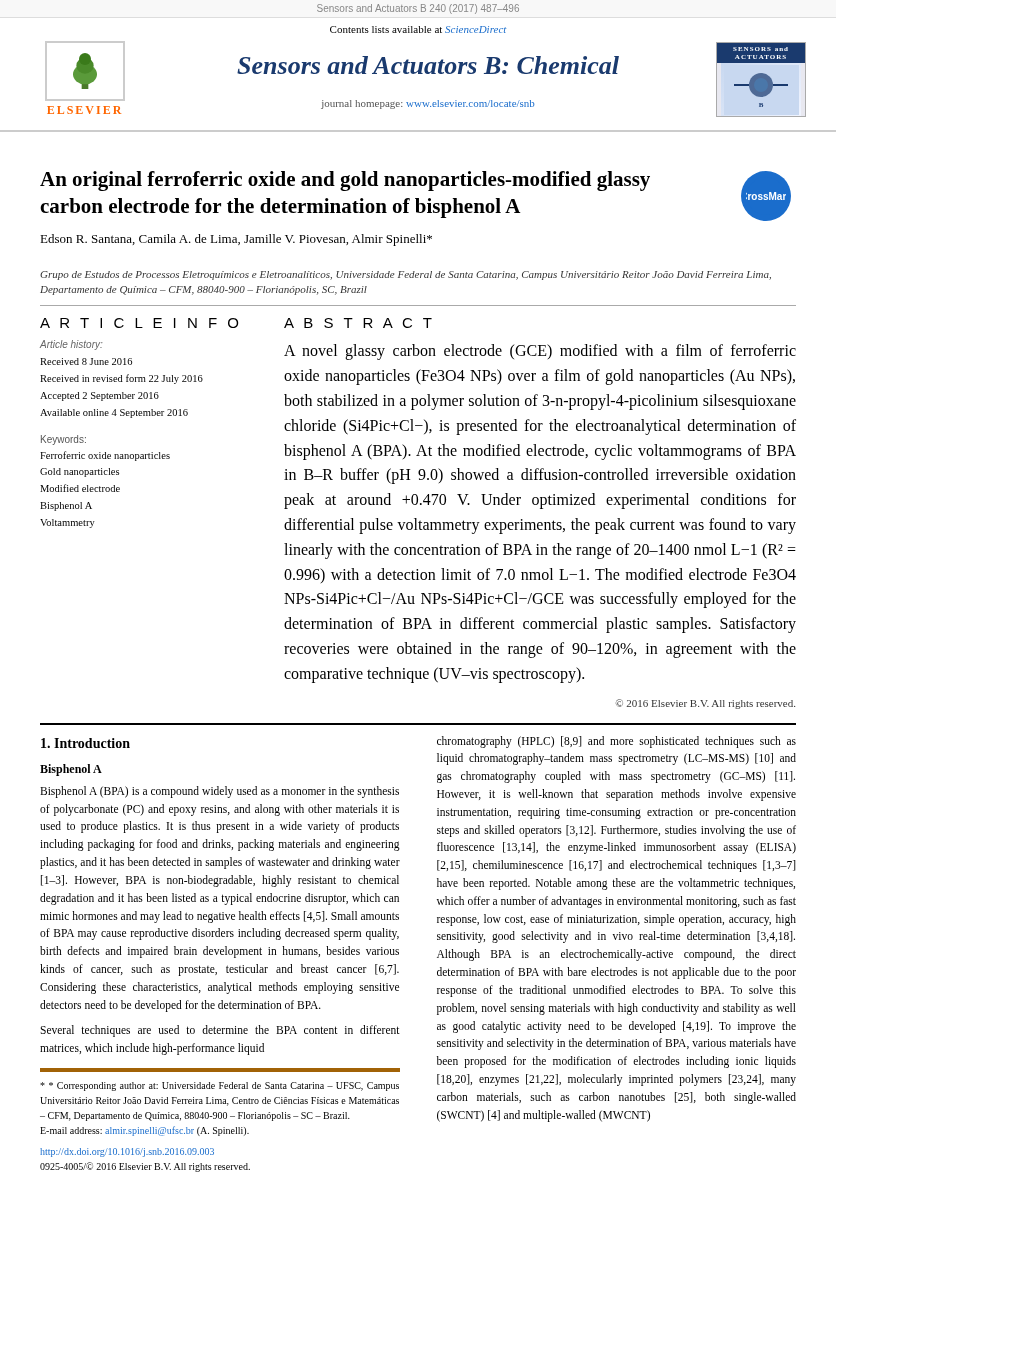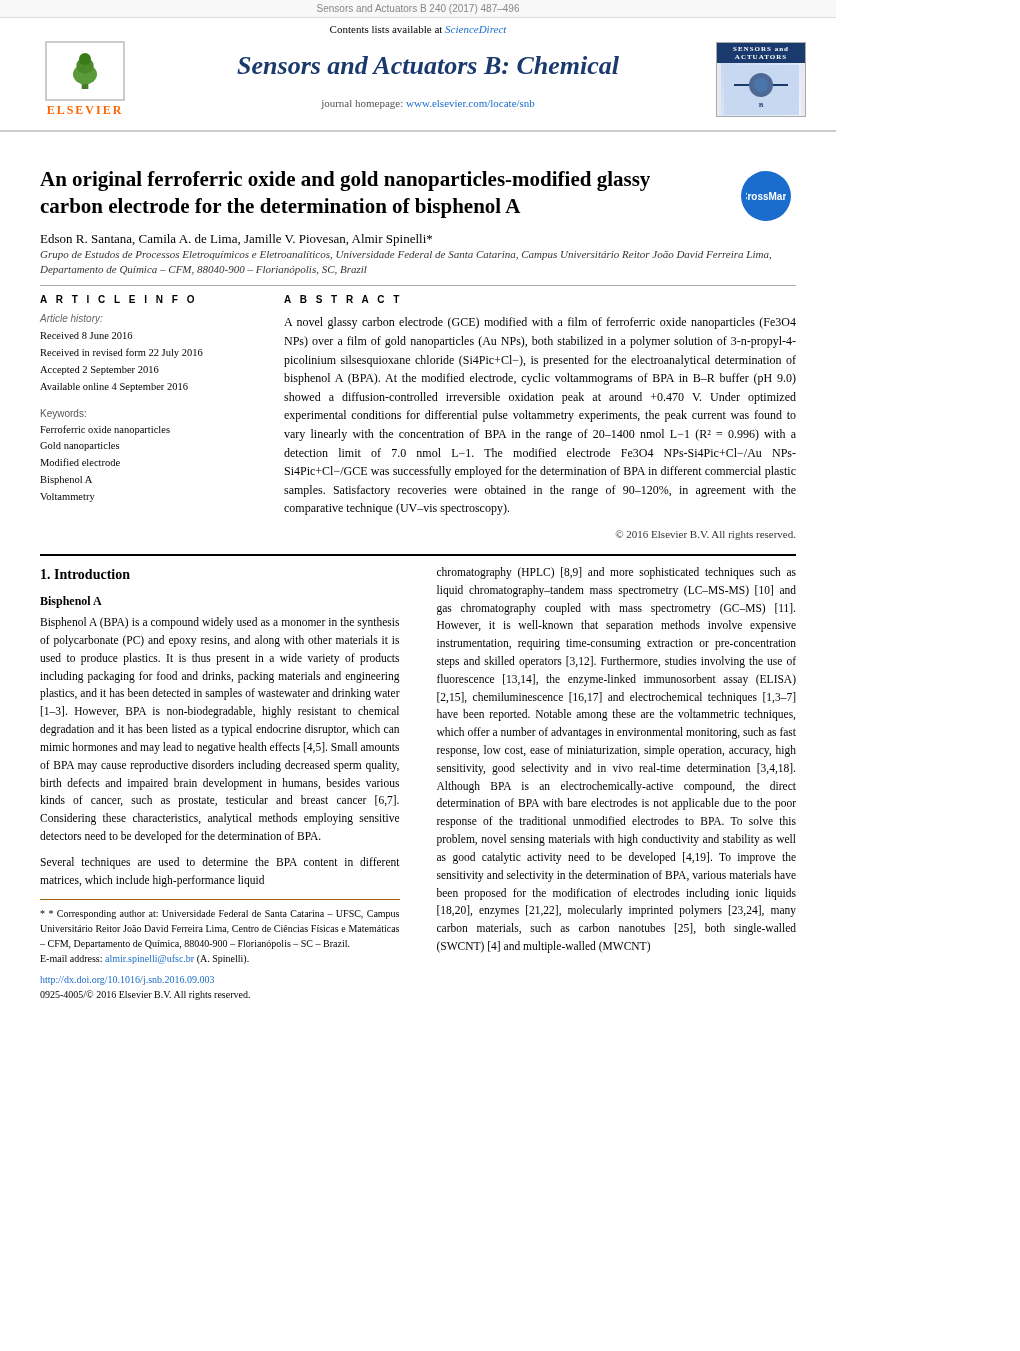--- a/index.html
+++ b/index.html
@@ -137,21 +137,21 @@
       display: flex;
       align-items: center;
       justify-content: center;
       color: #fff;
       font-size: 10px;
       font-weight: bold;
     }
     .authors {
       font-size: 13px;
       color: #000;
-      margin-bottom: 0;
+      margin-bottom: 20px;
     }
     .affiliation {
       font-size: 11px;
       font-style: italic;
       color: #333;
       line-height: 1.4;
     }
     .divider-line {
       border: none;
       border-top: 1px solid #aaa;
@@ -164,24 +164,24 @@
       margin-top: 8px;
     }
     .left-col {
       width: 220px;
       flex-shrink: 0;
     }
     .right-col {
       flex: 1;
     }
     .section-header {
-      font-size: 10px;
+      font-size: 15px;
       letter-spacing: 3px;
       color: #000;
-      font-weight: bold;
+      font-weight: normal;
       font-family: Arial, sans-serif;
       margin-bottom: 8px;
     }
     .article-history {
       margin-bottom: 12px;
     }
     .article-history-title {
       font-size: 10px;
       font-style: italic;
       color: #666;
@@ -199,21 +199,21 @@
       color: #555;
       font-family: Arial, sans-serif;
       margin-bottom: 3px;
     }
     .keyword-item {
       font-size: 10.5px;
       line-height: 1.6;
       color: #000;
     }
     .abstract-text {
-      font-size: 12px;
+      font-size: 16px;
       line-height: 1.55;
       color: #000;
       text-align: justify;
     }
     .copyright-line {
       font-size: 11px;
       color: #333;
       text-align: right;
       margin-top: 10px;
     }
@@ -239,21 +239,21 @@
       font-weight: bold;
       margin-bottom: 6px;
     }
     .section-subtitle {
       font-size: 12px;
       font-weight: bold;
       margin-bottom: 4px;
     }
     p { margin-bottom: 8px; }
     .footnote-area {
-      border-top: 1px solid #a16207;
+      border-top: 4px solid #a16207;
       margin-top: 10px;
       padding-top: 6px;
       font-size: 10px;
       line-height: 1.5;
       color: #000;
     }
     .doi-line {
       font-size: 10px;
       color: #1a6dcc;
       margin-top: 6px;

